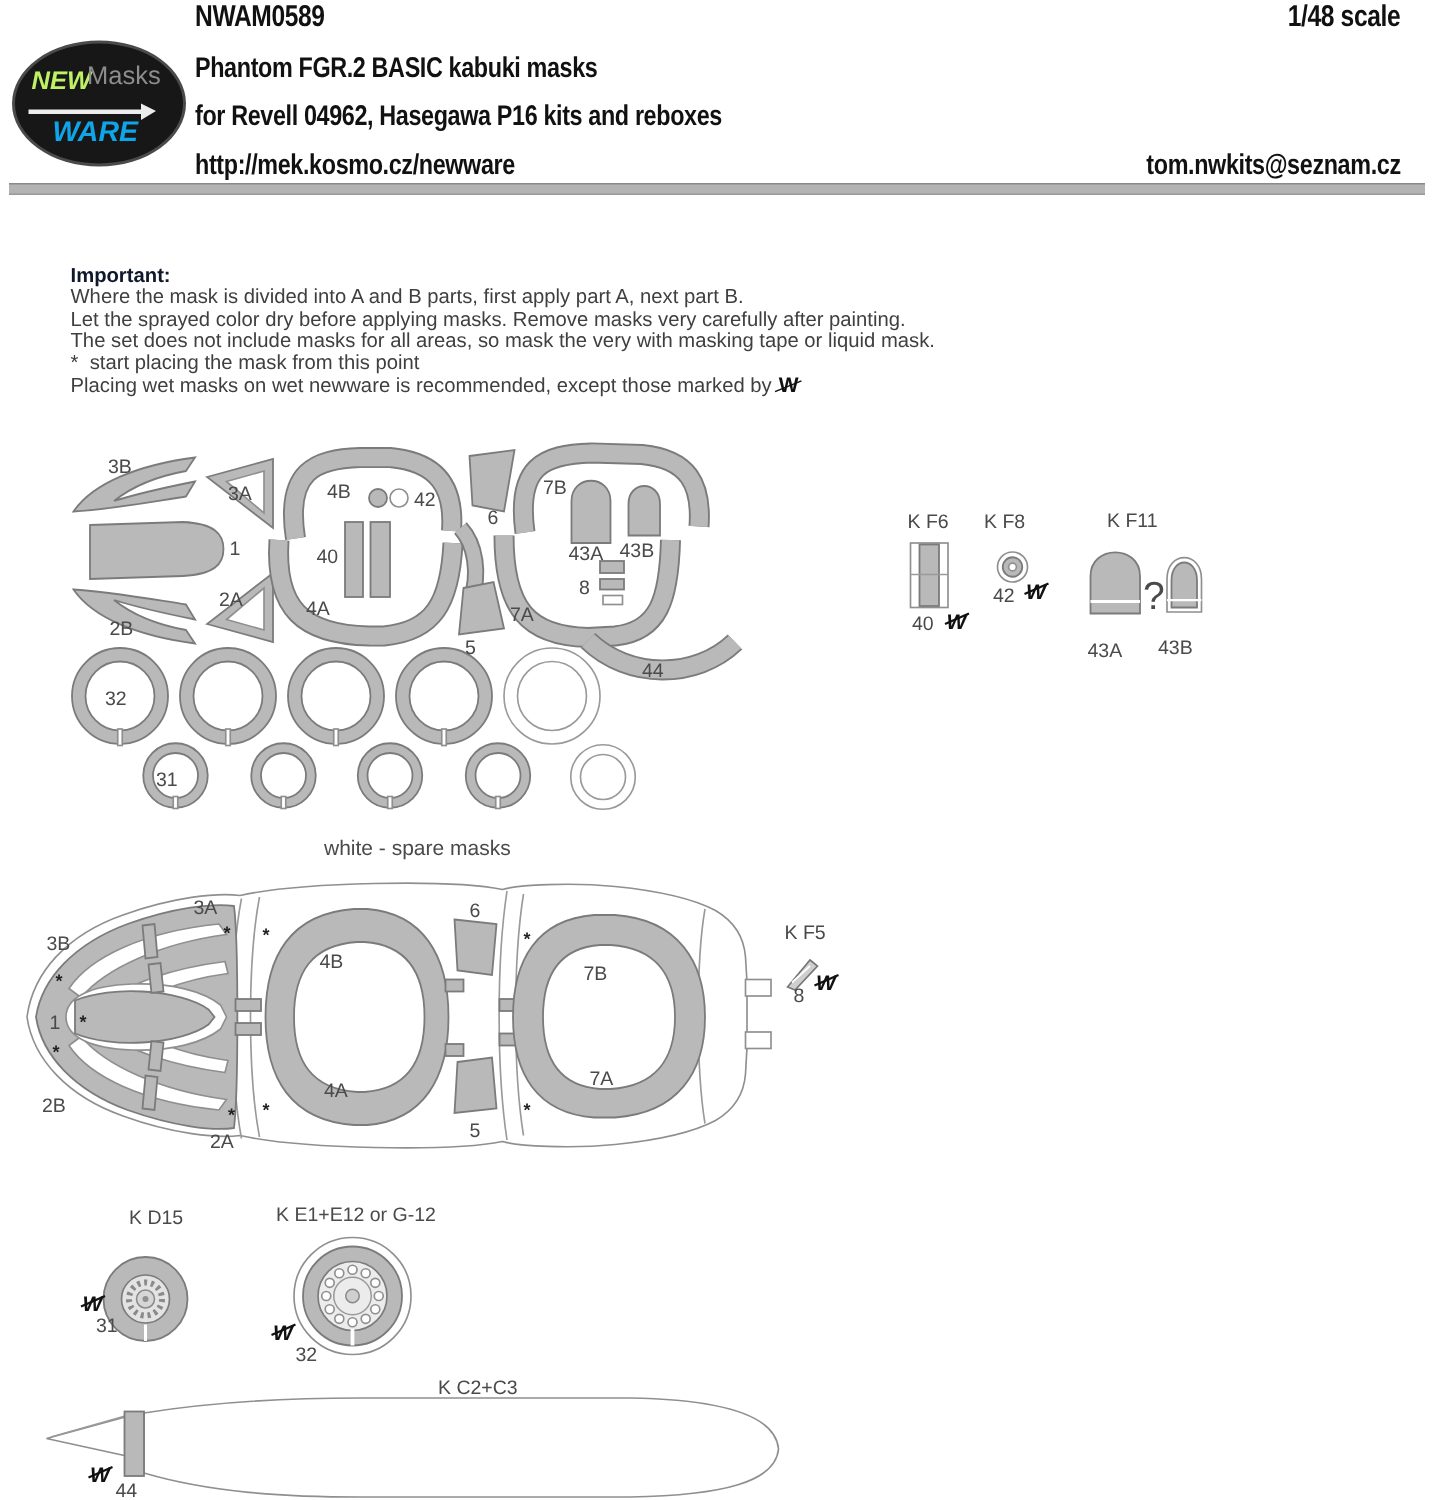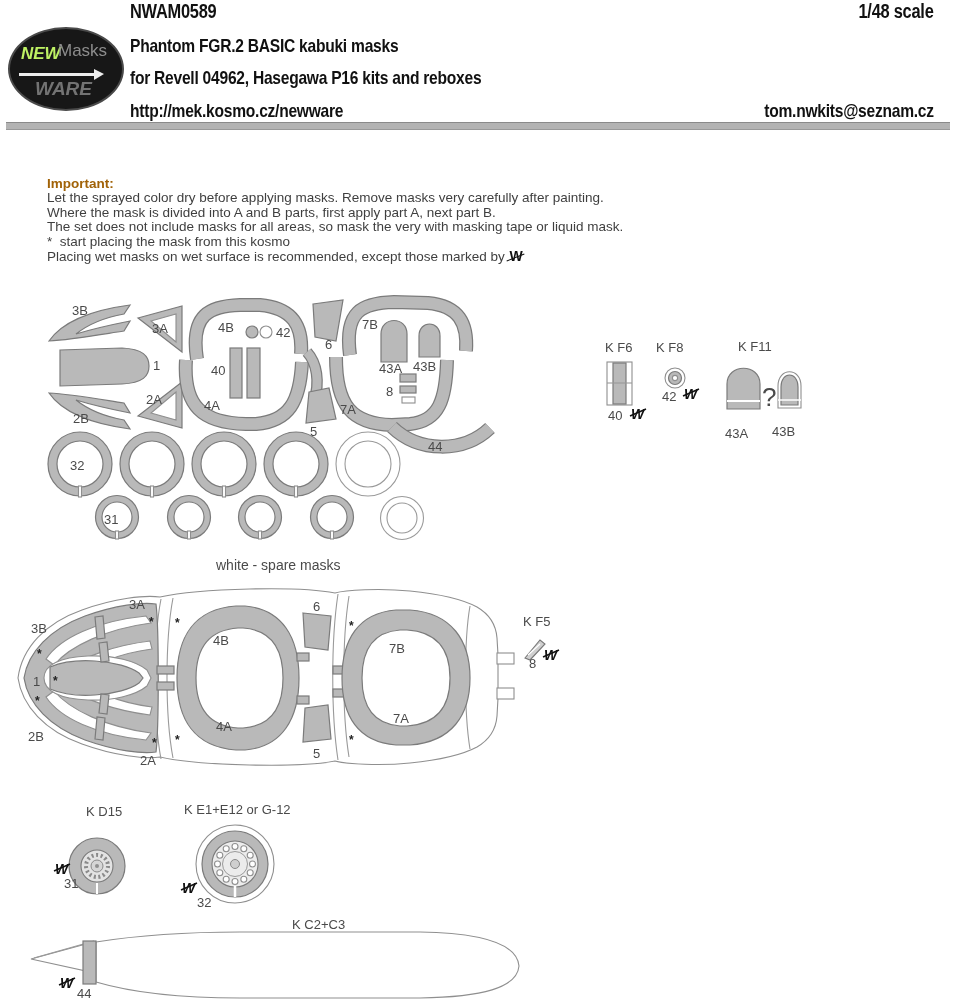--- a/index.html
+++ b/index.html
@@ -21,24 +21,24 @@
   
   #logo{left:8px;top:27px;width:112px;height:80px;background:#171717;
         border-radius:50%;border:2px solid #4a4a4a;}
   #logo .abs{white-space:nowrap;}
   #logo-new{left:11px;top:15px;font-size:17px;font-weight:bold;font-style:italic;color:#bef264;text-align:center;}
   #logo-masks{left:48px;top:12px;font-size:17px;font-weight:normal;color:#8d8d8d;}
   #logo-arrow{left:9px;top:44px;width:76px;height:3px;background:#ededed;}
   #logo-arrow:after{content:"";position:absolute;right:-9px;top:-4px;
         border-left:10px solid #ededed;border-top:5px solid transparent;
         border-bottom:6px solid transparent;}
-  #logo-ware{left:25px;top:49px;font-size:19px;font-weight:bold;font-style:italic;color:#737373;text-align:right;}
+  #logo-ware{left:25px;top:49px;font-size:19px;font-weight:bold;font-style:italic;color:#0ea5e9;text-align:right;}
   
   #notes{left:47px;top:176px;width:640px;}
-  #notes h3{margin:0;font-size:13.5px;color:#a16207;}
+  #notes h3{margin:0;font-size:13.5px;color:#0f172a;}
   #notes p{margin:0;font-size:13.5px;line-height:14.6px;color:#3f3f3f;white-space:pre-wrap;}
   .wword{display:inline-block;position:relative;font-weight:bold;font-size:14px;
          color:#111;padding:0 1px;}
   .wword .sl{position:absolute;left:-2px;top:54%;width:19px;height:0;
          border-top:1.6px solid #111;transform:rotate(-22deg);}
   
   #diagram{left:0;top:0;}
   .m{fill:#b9b9b9;stroke:#7b7b7b;stroke-width:1.2;}
   .wsh{fill:#ffffff;stroke:#8f8f8f;stroke-width:1.1;}
   .ln{fill:none;stroke:#9a9a9a;stroke-width:1.1;}
@@ -69,25 +69,25 @@
 
 <div class="abs" id="logo">
   <span class="abs" id="logo-new">NEW</span>
   <span class="abs" id="logo-masks">Masks</span>
   <span class="abs" id="logo-arrow"></span>
   <span class="abs" id="logo-ware">WARE</span>
 </div>
 
 <div class="abs" id="notes">
   <h3>Important:</h3>
+  <p>Where the mask is divided into A and B parts, first apply part A, next part B.</p>
   <p>Let the sprayed color dry before applying masks. Remove masks very carefully after painting.</p>
-  <p>Where the mask is divided into A and B parts, first apply part A, next part B.</p>
   <p>The set does not include masks for all areas, so mask the very with masking tape or liquid mask.</p>
-  <p>*  start placing the mask from this kosmo</p>
-  <p><span>Placing wet masks on wet surface is recommended, except those marked by</span> <span class="wword"><span>W</span><i class="sl"></i></span></p>
+  <p>*  start placing the mask from this point</p>
+  <p><span>Placing wet masks on wet newware is recommended, except those marked by</span> <span class="wword"><span>W</span><i class="sl"></i></span></p>
 </div>
 
 <svg class="abs" id="diagram" width="962" height="1000" viewBox="0 0 962 1000">
 
   <g>
     <path class="m" d="M49,341 C62,322 92,310 130,305 L124,314 C102,318 86,326 76,334 C92,329 110,325 130,321 L124,331 C98,335 70,340 49,341 Z"></path>
     <path class="m" d="M138,318 L182,306 L182,352 Z"></path>
     <path class="wsh" d="M151,321 L176,314 L176,342 Z"></path>
     <path class="m" d="M60,350 L122,348 C143,349 149,356 149,366 C149,376 143,383 122,384 L60,386 Z"></path>
     <path class="m" d="M138,416 L182,428 L182,382 Z"></path>

